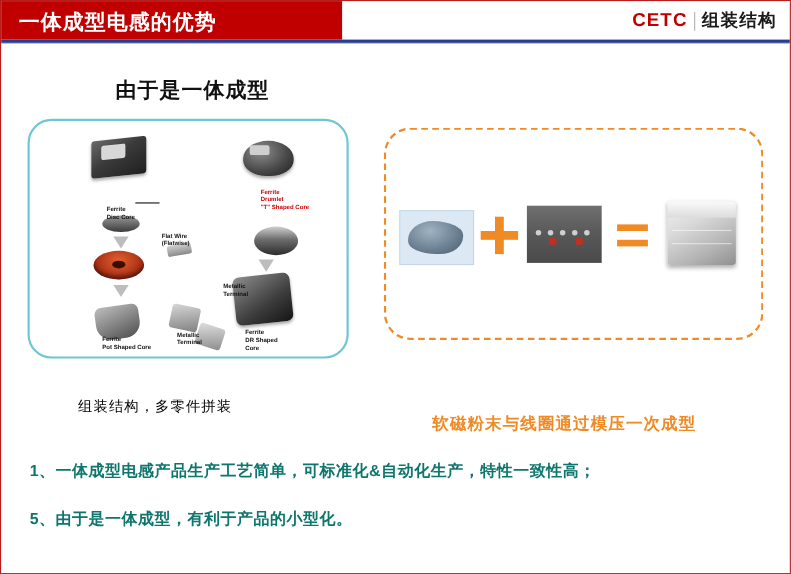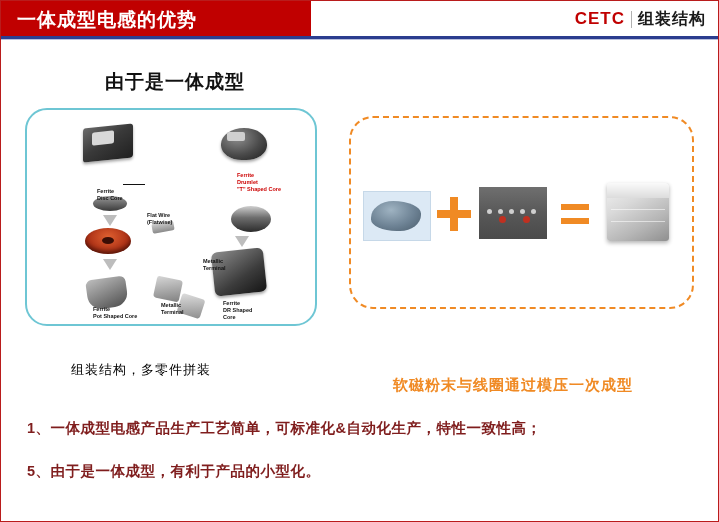--- a/index.html
+++ b/index.html
@@ -340,21 +340,21 @@
 
   
   .bullets {
     position: absolute;
     left: 26px;
     top: 418px;
     width: 670px;
   }
   .bullet {
     font-size: 14.5px;
-    color: #7f1d1d;
+    color: #0f766e;
     font-weight: bold;
     letter-spacing: .5px;
     margin-bottom: 24px;
     white-space: nowrap;
   }
 </style>
 </head>
 <body>
 
 <div class="slide">

